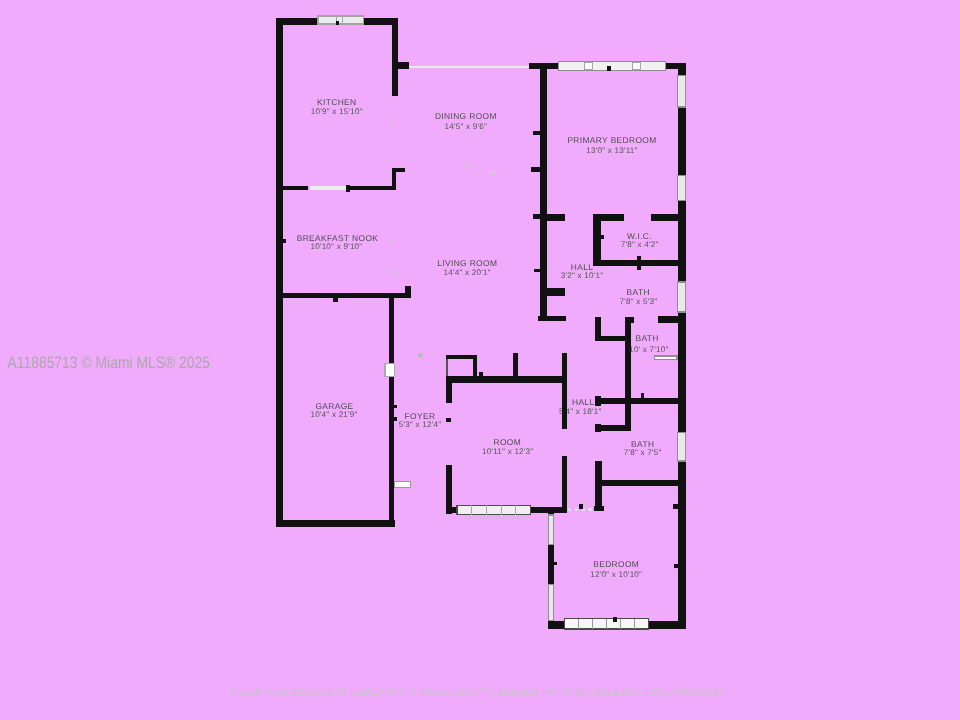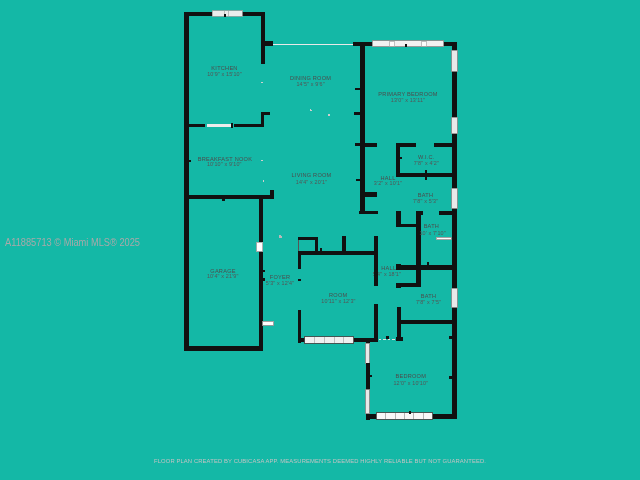--- a/index.html
+++ b/index.html
@@ -1,16 +1,16 @@
 <!DOCTYPE html>
 <html><head>
 <meta charset="utf-8">
 <style>
   html,body{margin:0;padding:0;background:#ffffff;}
-  .page{width:640px;height:480px;position:relative;background:#14b8a6;overflow:hidden;}
+  .page{width:640px;height:480px;position:relative;background:#f0abfc;overflow:hidden;}
   svg{position:absolute;left:0;top:0;}
   text{font-family:"Liberation Sans",sans-serif;}
   .room{fill:#4c4c4c;font-size:5.6px;letter-spacing:.25px;}
   .dim{fill:#555555;font-size:5.4px;letter-spacing:.15px;}
   .wm{fill:#a9a9a9;font-size:11px;}
   .foot{fill:#c3c3c3;font-size:6.1px;letter-spacing:.12px;}
 </style>
 </head>
 <body>
 <div class="page">

